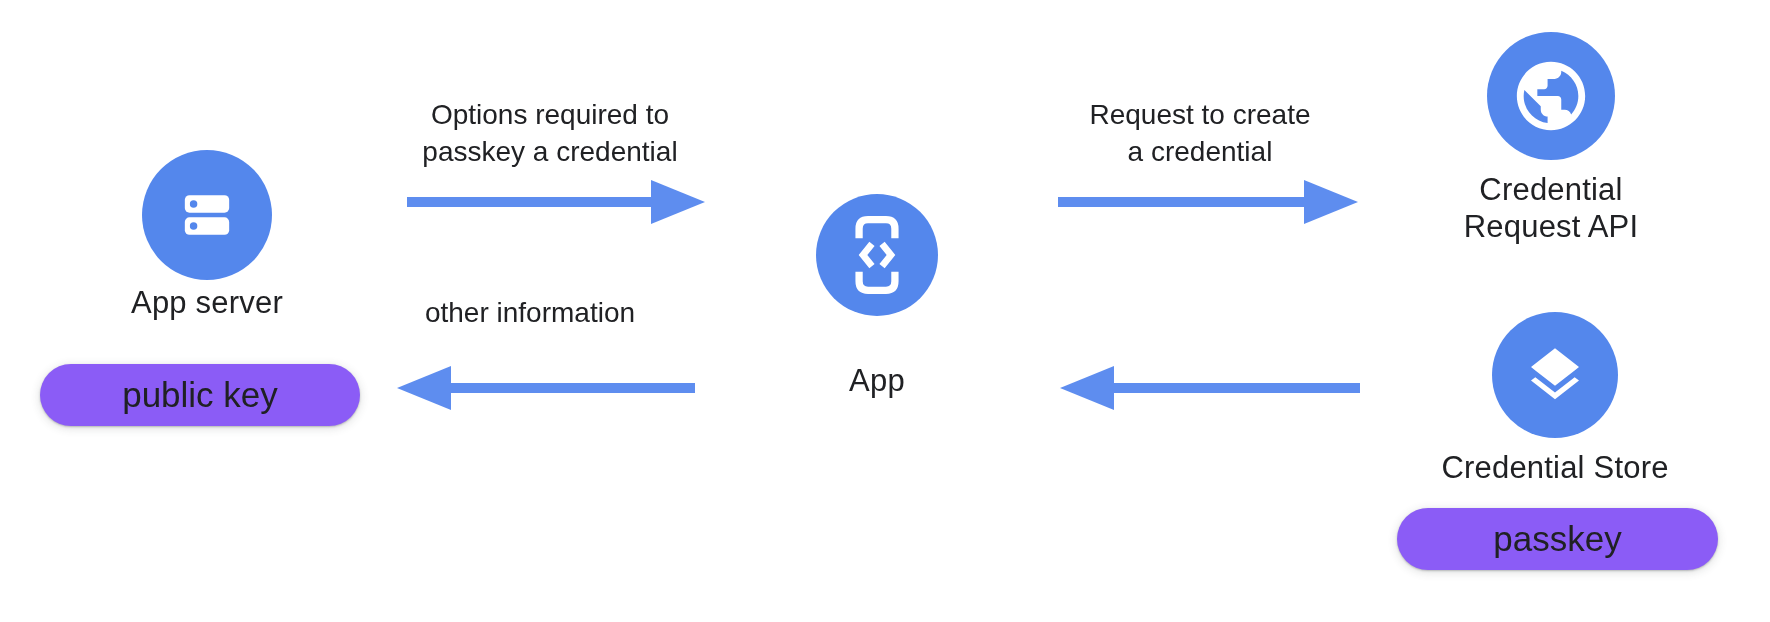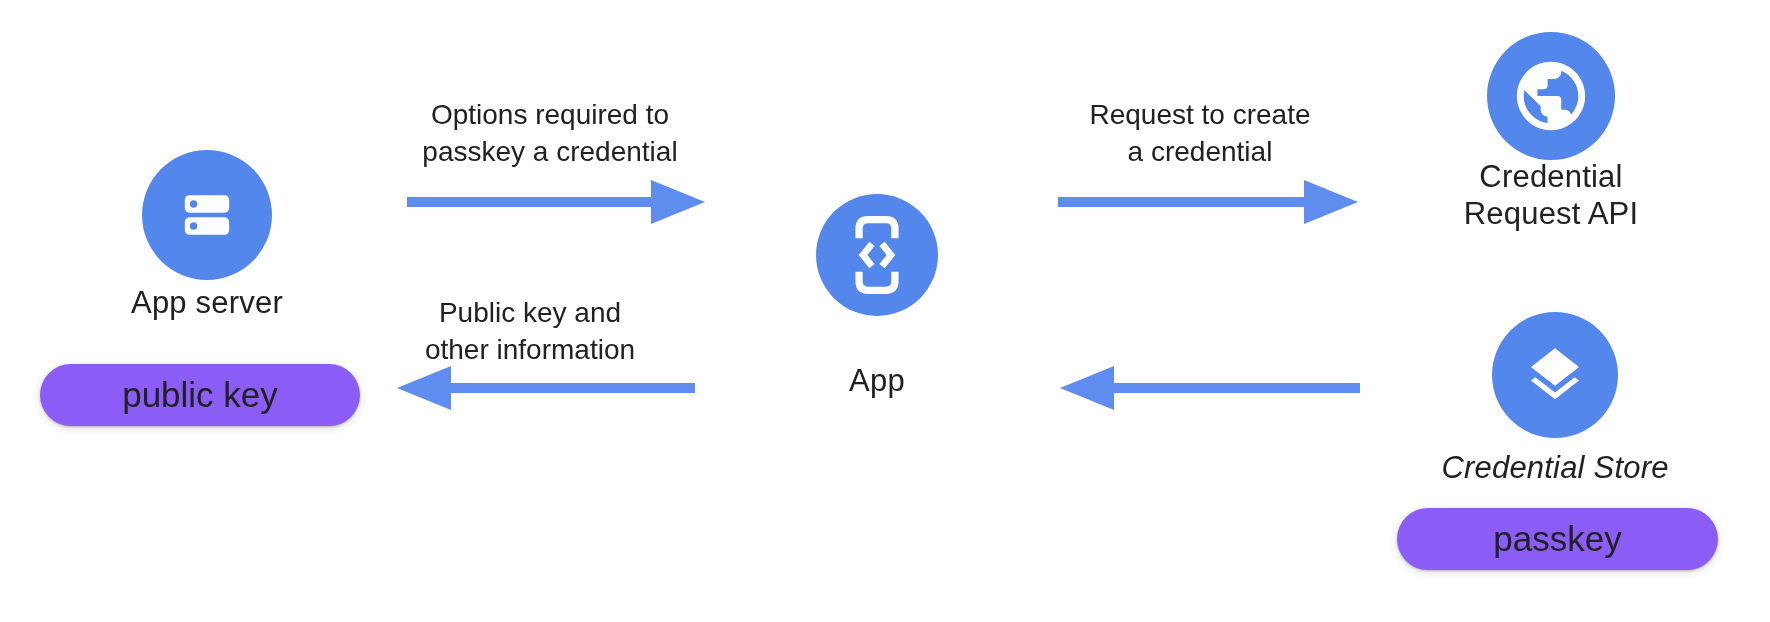--- a/index.html
+++ b/index.html
@@ -84,42 +84,41 @@
   <div class="arrow right" style="left:1058px;top:180px;width:300px;">
     <div class="shaft"></div>
     <div class="head"></div>
   </div>
 
   <div class="circle" style="left:1487px;top:32px;width:128px;height:128px;">
     <svg width="82" height="82" viewBox="0 0 24 24">
       <path fill="#ffffff" fill-rule="evenodd" d="M11.99 2C6.47 2 2 6.48 2 12s4.47 10 9.99 10C17.52 22 22 17.52 22 12S17.52 2 11.99 2zM11 19.93c-3.95-.49-7-3.85-7-7.93 0-.62.08-1.21.21-1.79L9 15v1c0 1.1.9 2 2 2v1.93zm6.9-2.54c-.26-.81-1-1.39-1.9-1.39h-1v-3c0-.55-.45-1-1-1H8v-2h2c.55 0 1-.45 1-1V7h2c1.1 0 2-.9 2-2v-.41c2.93 1.19 5 4.06 5 7.41 0 2.08-.8 3.97-2.1 5.39z"></path>
     </svg>
   </div>
-  <div class="node-label" style="left:1376px;top:158px;width:350px;">
+  <div class="node-label" style="left:1376px;top:171px;width:350px;">
     <span class="ln" style="display:block">Credential</span>
     <span class="ln" style="display:block">Request API</span>
   </div>
 
   <div class="flow-label" style="left:280px;top:294px;width:500px;">
-    <span class="ln">Public key and</span>
     <span class="ln">other information</span>
   </div>
   <div class="arrow left" style="left:397px;top:366px;width:298px;">
     <div class="head"></div>
     <div class="shaft"></div>
   </div>
 
   <div class="arrow left" style="left:1060px;top:366px;width:300px;">
     <div class="head"></div>
     <div class="shaft"></div>
   </div>
 
   <div class="circle" style="left:1492px;top:312px;width:126px;height:126px;">
     <svg width="64" height="64" viewBox="0 0 24 24">
       <path fill="#ffffff" d="M11.99 18.54l-7.37-5.73L3 14.07l9 7 9-7-1.63-1.27-7.38 5.74zM12 16l7.36-5.73L21 9l-9-7-9 7 1.63 1.27L12 16z"></path>
     </svg>
   </div>
-  <div class="node-label" style="left:1380px;top:449px;width:350px;font-style:italic;">Credential Store</div>
+  <div class="node-label" style="left:1380px;top:449px;width:350px;">Credential Store</div>
   <div class="pill" style="left:1397px;top:508px;width:321px;height:62px;">
     <span>passkey</span>
   </div>
 
 </div>
 
 </body></html>

